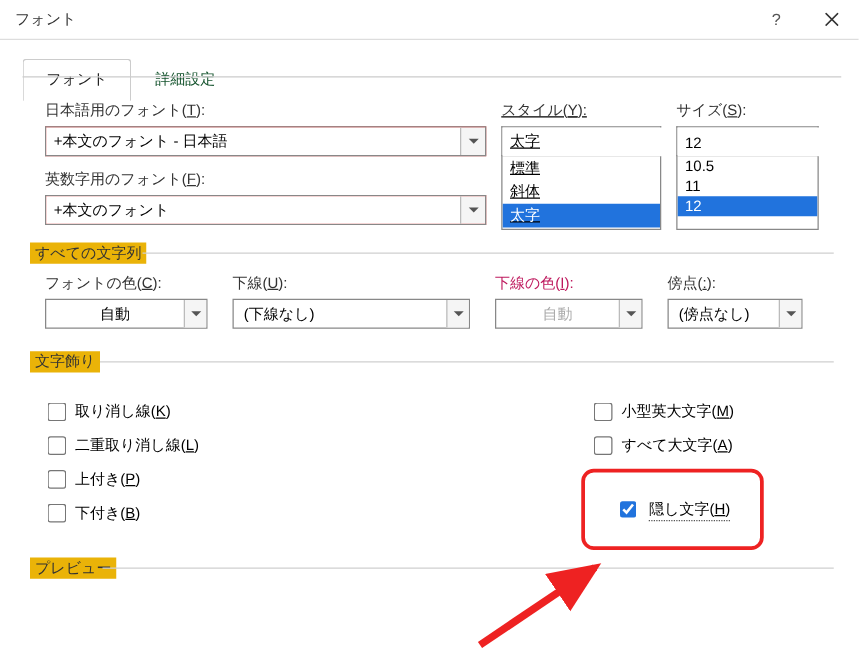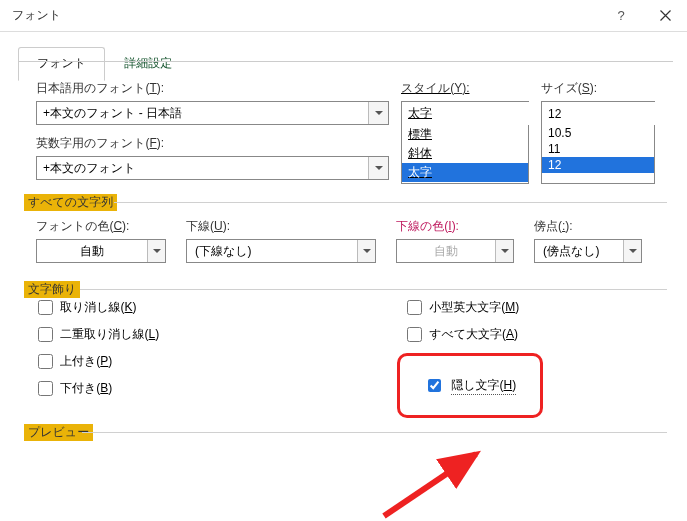--- a/index.html
+++ b/index.html
@@ -169,22 +169,22 @@
     border-left: 1px solid #bbb;
     display: flex;
     align-items: center;
     justify-content: center;
     background: #f5f5f5;
   }
   .disabled-text { color: #be185d; }
 
   .effects {
     display: flex;
-    gap: 48px;
-    margin-top: 0;
+    gap: 116px;
+    margin-top: 22px;
     padding: 0 2px;
   }
   .chk-col {
     display: flex;
     flex-direction: column;
     gap: 10px;
   }
   .chk-row {
     display: flex;
     align-items: center;

